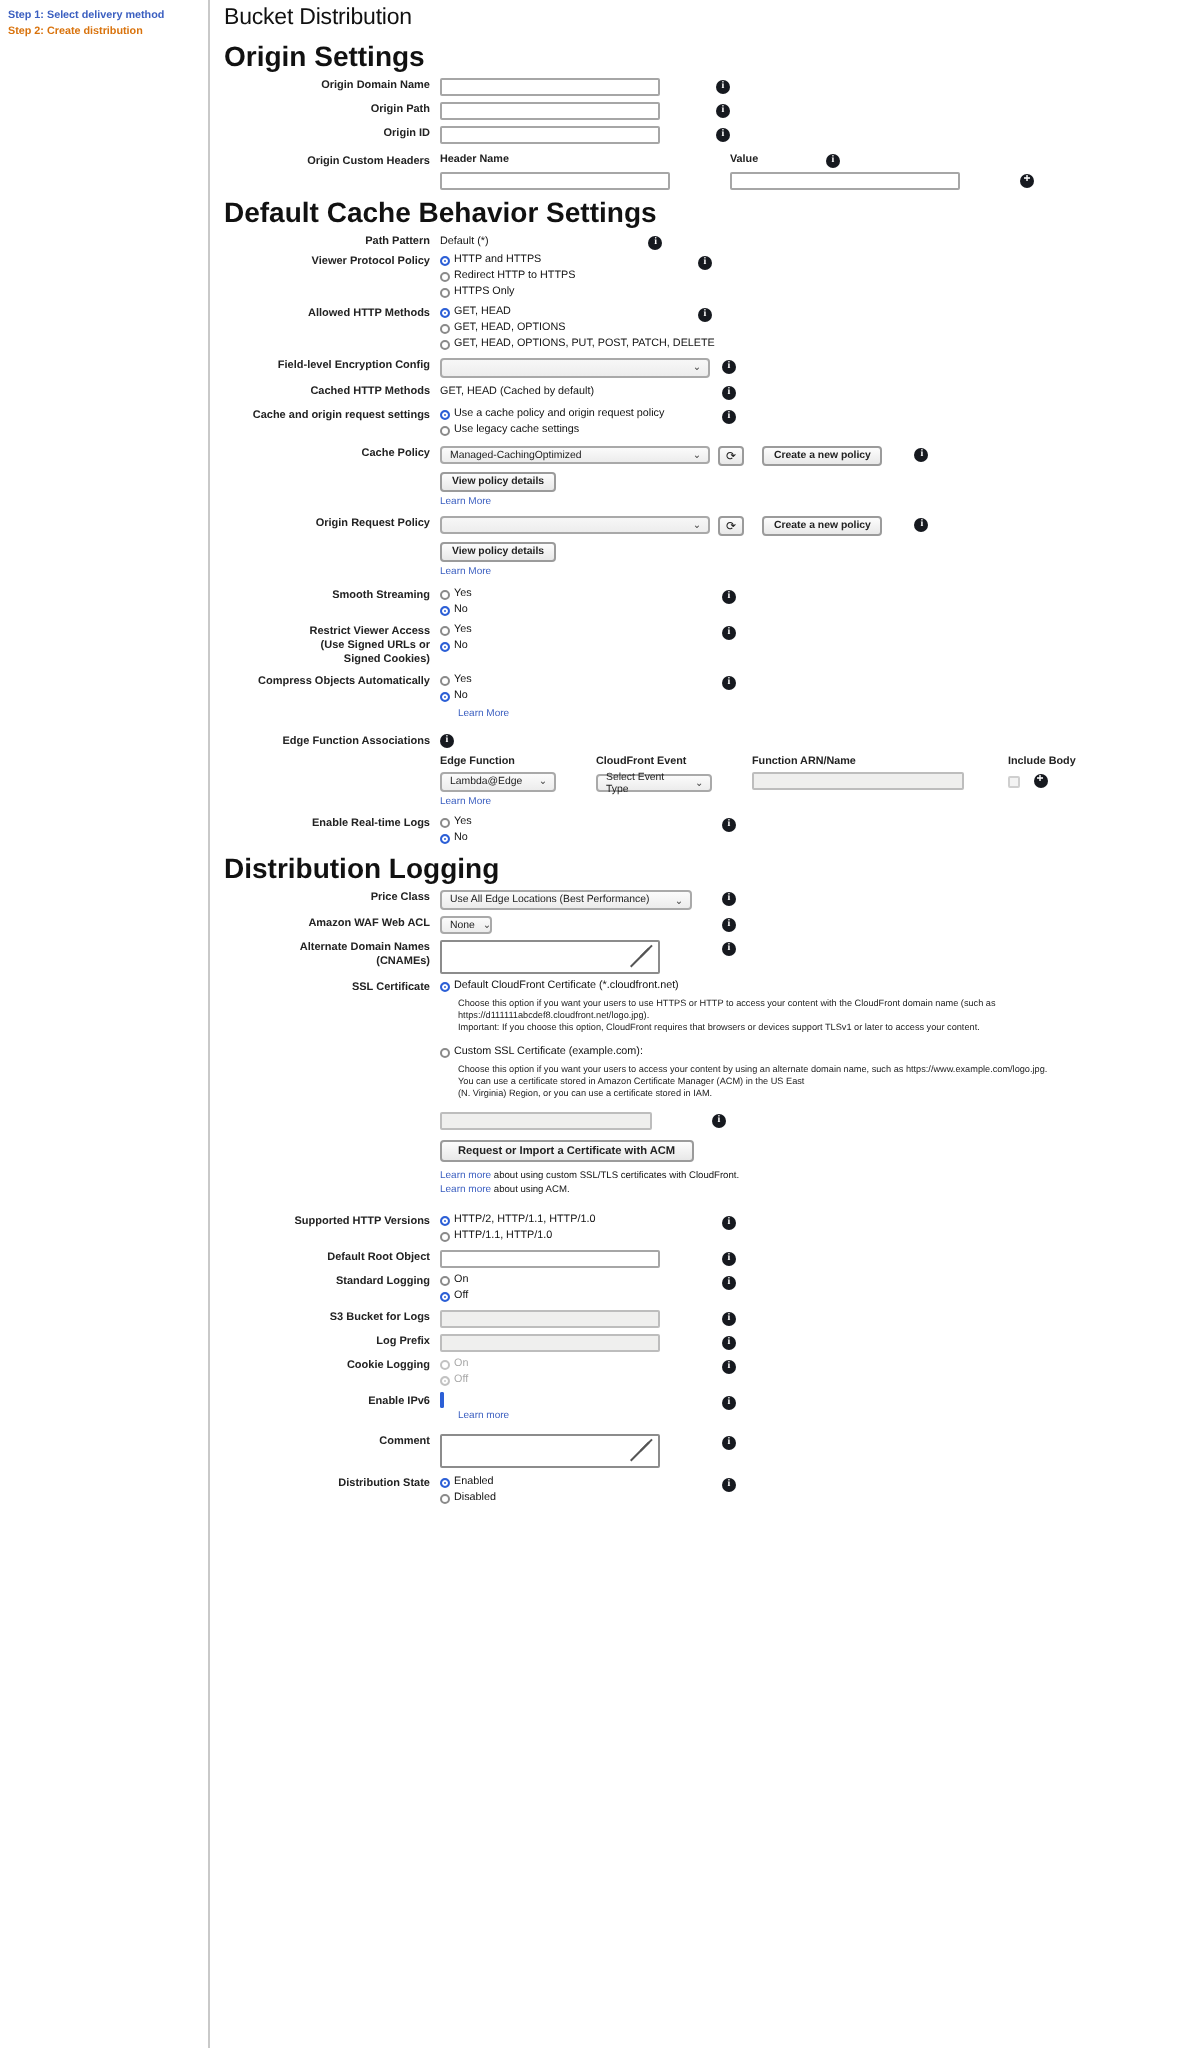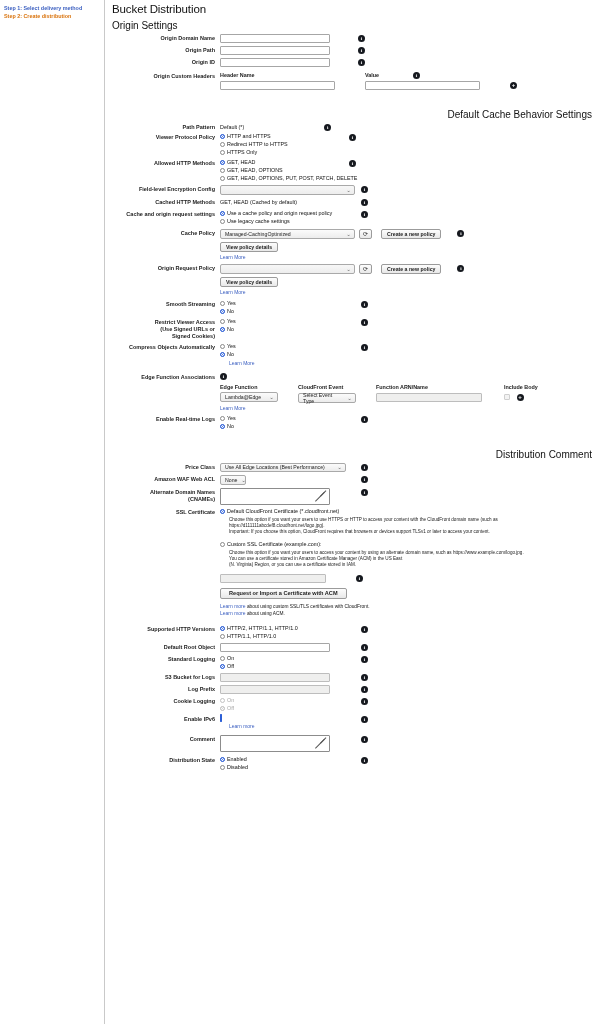--- a/index.html
+++ b/index.html
@@ -26,24 +26,24 @@
   .step-2 { color: #d9730d; }
 
   
   .main { flex: 1 1 auto; padding: 2px 0 0 7px; }
 
   h1.page-title {
     font-size: 11.5px; font-weight: normal; color: #111;
     margin: 1px 0 1px 0; letter-spacing: -0.1px;
   }
   h2.section-title {
-    font-size: 10px; font-weight: normal; color: #111;
+    font-size: 14px; font-weight: bold; color: #111;
     margin: 5px 0 3px 0;
   }
-  h2.section-title.sec-gap { margin-top: 19px; text-align: right; }
+  h2.section-title.sec-gap { margin-top: 3px; }
 
   
   .row { display: flex; align-items: flex-start; margin-bottom: 3px; }
   .row.tight { margin-bottom: 1px; }
   .lbl {
     width: 108px; flex: 0 0 108px;
     text-align: right; padding-right: 5px;
     font-size: 5.5px; font-weight: bold; color: #222;
     line-height: 7px; padding-top: 1px;
   }
@@ -451,21 +451,21 @@
         <label class="opt">
           <span class="radio on"></span>
           <span>No</span>
         </label>
       </div>
       <div class="info-wrap">
           <span class="info">i</span>
         </div>
     </div>
 
-    <h2 class="section-title sec-gap">Distribution Comment</h2>
+    <h2 class="section-title sec-gap">Distribution Logging</h2>
 
     <div class="row">
       <div class="lbl">Price Class</div>
       <div class="ctl">
         <div class="sel w126">
           <span>Use All Edge Locations (Best Performance)</span>
           <span class="cv">⌄</span>
         </div>
       </div>
       <div class="info-wrap">

